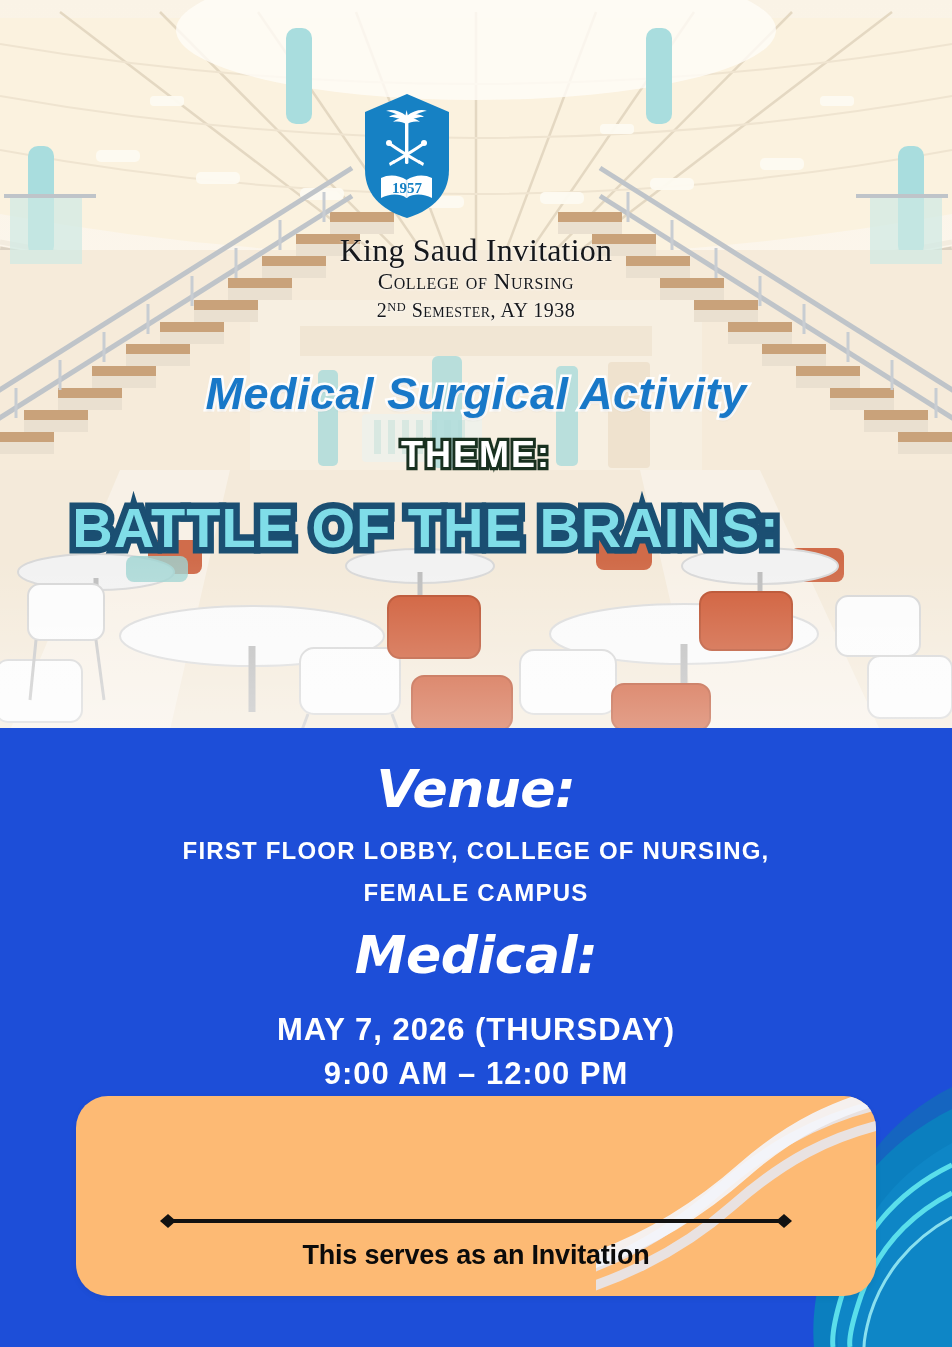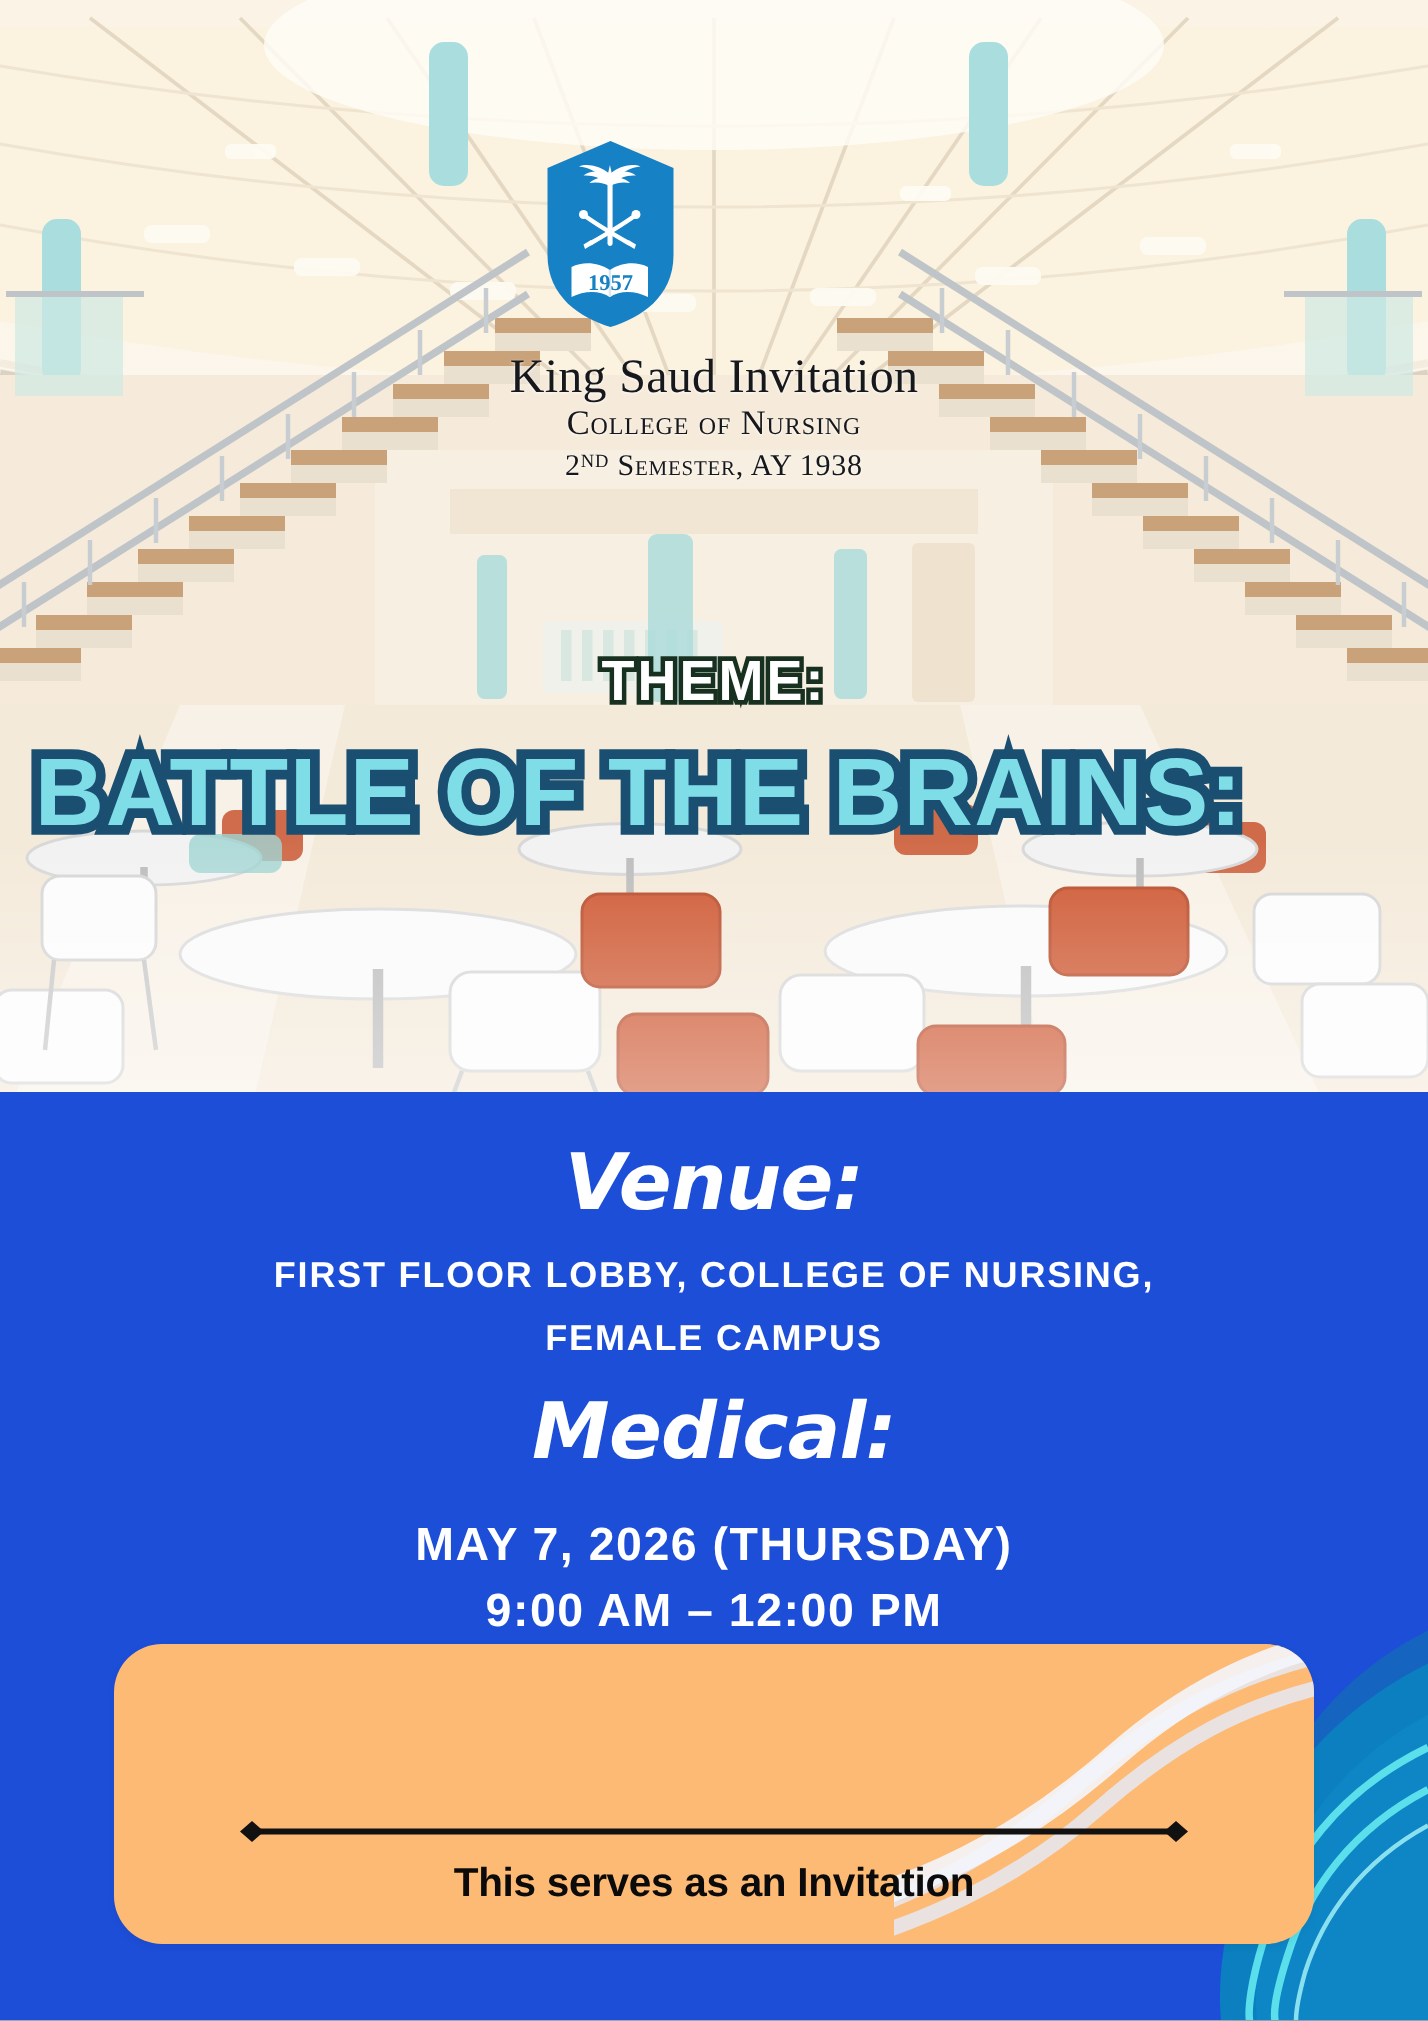--- a/index.html
+++ b/index.html
@@ -43,21 +43,21 @@
     position:absolute;left:0;top:432px;width:952px;text-align:center;
     font-size:36px;line-height:44px;font-weight:700;color:#ffffff;
     letter-spacing:2px;
     -webkit-text-stroke:6px #18301f;paint-order:stroke fill;
     transform:scaleY(1.05);
   }
 
   
   .battle{
     position:absolute;left:0;top:488px;width:852px;text-align:center;
-    font-size:64px;line-height:80px;font-weight:700;letter-spacing:1px;
+    font-size:56px;line-height:80px;font-weight:700;letter-spacing:1px;
     color:#7FDDE8;
     -webkit-text-stroke:13px #1B4F72;paint-order:stroke fill;
     text-shadow:0 5px 0 rgba(27,79,114,.35);
   }
   .battle2{
     position:absolute;left:0;top:578px;width:952px;text-align:center;
     font-size:72px;line-height:80px;font-weight:700;letter-spacing:1px;
     color:#7FDDE8;
     -webkit-text-stroke:13px #1B4F72;paint-order:stroke fill;
     text-shadow:0 5px 0 rgba(27,79,114,.35);
@@ -387,20 +387,21 @@
       <text x="46" y="101" font-family="Liberation Serif, serif" font-size="15" font-weight="700" fill="#1681C4" text-anchor="middle">1957</text>
     </svg>
   </div>
 
   <div class="uni-block">
     <div class="uni-name">King Saud Invitation</div>
     <div class="uni-college sc">College of Nursing</div>
     <div class="uni-sem sc"><span>2</span><sup>ND</sup><span> Semester, AY 1938</span></div>
   </div>
 
+  <div class="activity">Medical Surgical Activity</div>
   <div class="theme">THEME:</div>
   <div class="battle">BATTLE OF THE BRAINS:</div>
 
   <div class="panel">
 
     <div class="script venue-h">Venue:</div>
     <div class="info-line venue-lines">First Floor Lobby, College of Nursing,</div>
     <div class="info-line venue-lines">Female Campus</div>
 
     <div class="script sched-h">Medical:</div>

